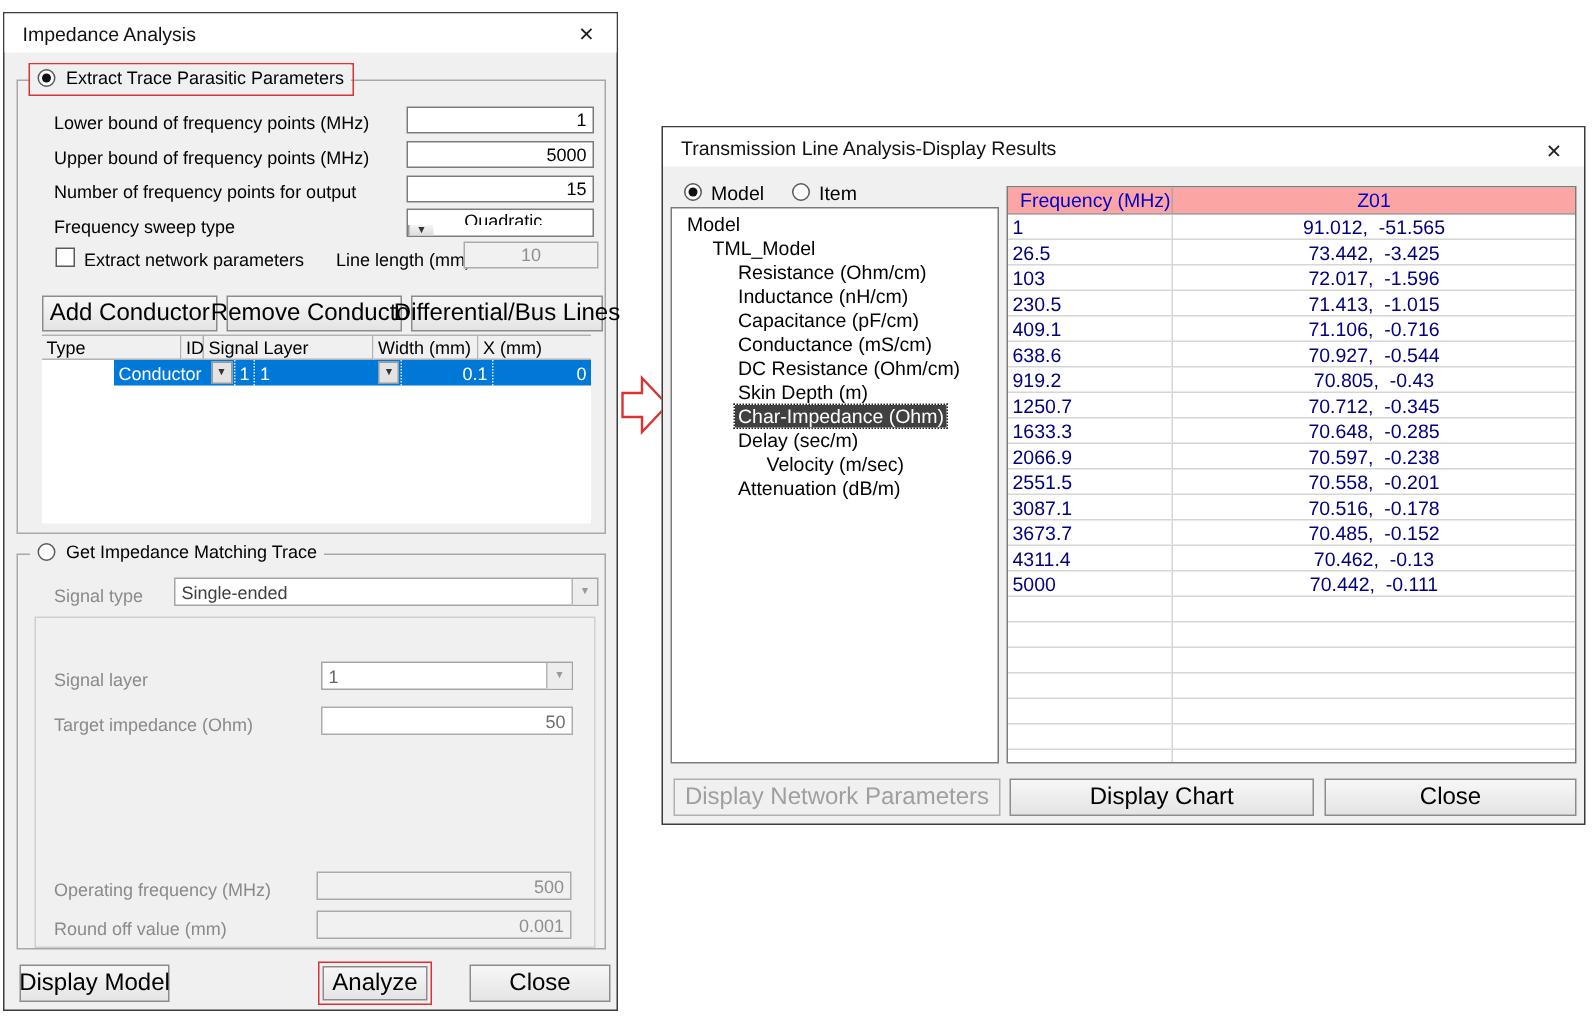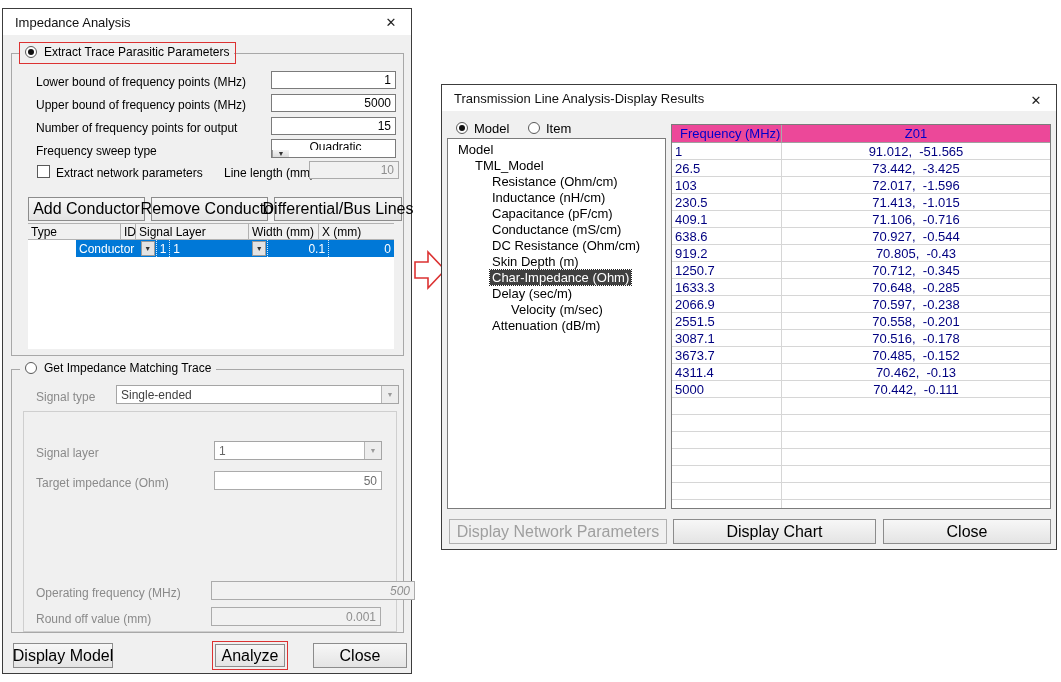--- a/index.html
+++ b/index.html
@@ -99,21 +99,21 @@
   .tree .titem span { padding: 0 2px; }
   .tree .titem.sel span {
     background: #404040; color: #fff; outline: 1px dotted #222;
   }
   
   .rtable {
     position: absolute; background: #fff; border: 1px solid #7b7b7b;
     font-size: 13px; overflow: hidden;
   }
   .rtable .hd {
-    display: flex; height: 18px; background: #ec4899;
+    display: flex; height: 18px; background: #fca5a5;
     border-bottom: 1px solid #a0a0a0; color: #0000cc;
   }
   .rtable .hd .c1 {
     width: 110px; padding-left: 8px; display: flex; align-items: center;
     border-right: 1px solid #a9a9a9;
   }
   .rtable .hd .c2 { flex: 1; display: flex; align-items: center; justify-content: center; }
   .rtable .rw { display: flex; height: 17px; border-bottom: 1px solid #d6d6d6; color: #000080; }
   .rtable .rw .c1 {
     width: 110px; padding-left: 3px; display: flex; align-items: center;
@@ -155,21 +155,21 @@
 
   <div class="lbl" style="left:33px;top:135px;">Frequency sweep type</div>
   <div class="combo" style="left:268px;top:130px;width:125px;height:19px;flex-direction:column;">
     <span class="val">Quadratic</span>
     <span class="drop">▼</span>
   </div>
 
   <span class="checkbox" style="left:34px;top:156px;"></span>
   <div class="lbl" style="left:53px;top:157px;">Extract network parameters</div>
   <div class="lbl" style="left:221px;top:157px;">Line length (mm)</div>
-  <input class="field dis" style="left: 306px; top: 152px; width: 90px; height: 18px;" value="10">
+  <input class="field dis" style="left: 306px; top: 152px; width: 90px; height: 18px; text-align: center;" value="10">
 
   <div class="btn" style="left:25px;top:188px;width:117px;height:24px;">Add Conductor</div>
   <div class="btn" style="left:148px;top:188px;width:117px;height:24px;">Remove Conductor</div>
   <div class="btn" style="left:271px;top:188px;width:128px;height:24px;">Differential/Bus Lines</div>
 
   <div class="cgrid" style="left:25px;top:214px;width:366px;height:126px;">
     <div class="hrow">
       <div class="hcell" style="width:93px;">Type</div>
       <div class="hcell" style="width:15px;">ID</div>
       <div class="hcell" style="width:113px;">Signal Layer</div>
@@ -214,21 +214,21 @@
   <div class="lbl dis" style="left:33px;top:437px;">Signal layer</div>
   <div class="combo dis" style="left:211px;top:432px;width:168px;height:19px;">
     <span class="val" style="color:#666;">1</span>
     <span class="drop">▼</span>
   </div>
 
   <div class="lbl dis" style="left:33px;top:467px;">Target impedance (Ohm)</div>
   <input class="field dis" style="left: 211px; top: 462px; width: 168px; height: 19px; color: rgb(111, 111, 111); background: rgb(255, 255, 255);" value="50">
 
   <div class="lbl dis" style="left:33px;top:577px;">Operating frequency (MHz)</div>
-  <input class="field dis" style="left: 208px; top: 572px; width: 204px; height: 19px; font-style: italic;" value="500">
+  <input class="field dis" style="left: 208px; top: 572px; width: 170px; height: 19px;" value="500">
 
   <div class="lbl dis" style="left:33px;top:603px;">Round off value (mm)</div>
   <input class="field dis" style="left: 208px; top: 598px; width: 170px; height: 19px;" value="0.001">
 
   <div class="btn" style="left:10px;top:634px;width:100px;height:25px;">Display Model</div>
   <div class="redbox" style="left:209px;top:632px;width:76px;height:29px;"></div>
   <div class="btn" style="left:212px;top:635px;width:70px;height:23px;text-align:right;">Analyze</div>
   <div class="btn" style="left:310px;top:634px;width:94px;height:25px;">Close</div>
 </div>
 

